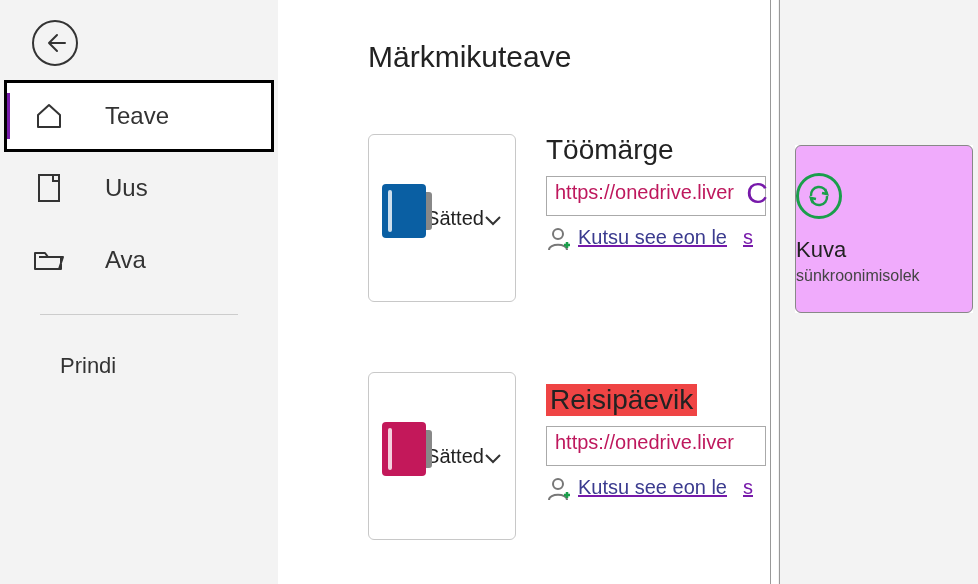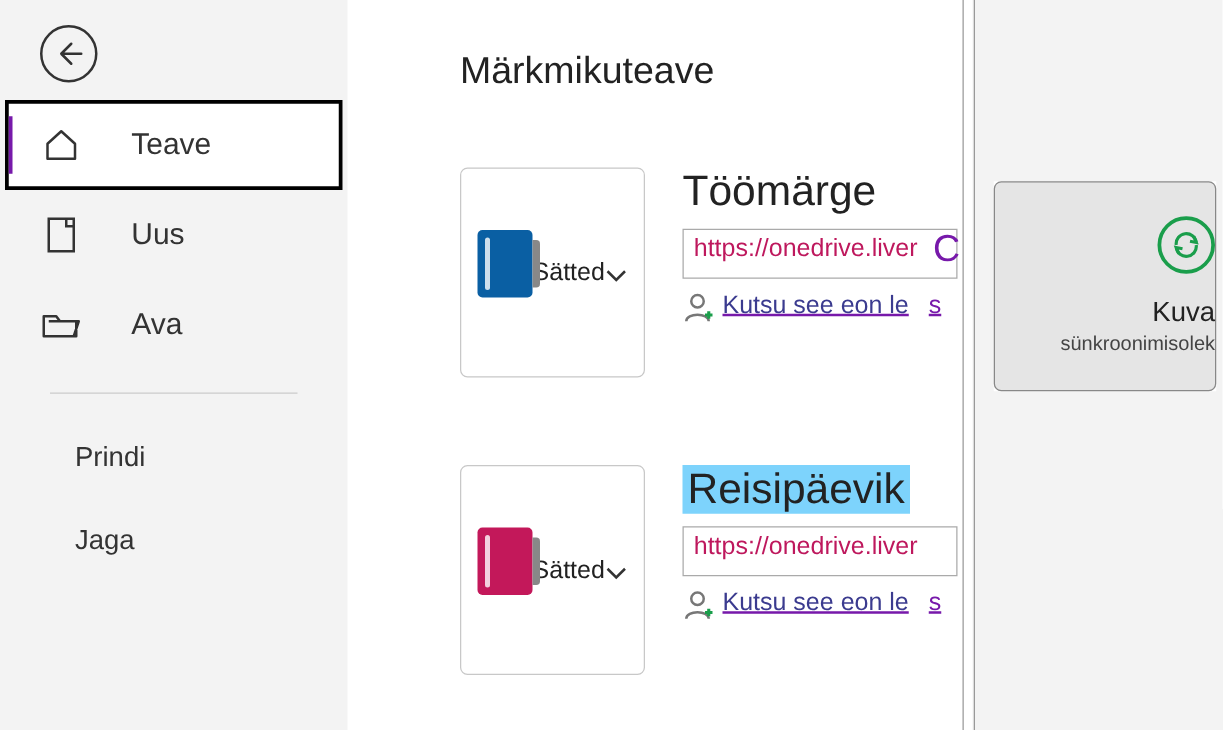--- a/index.html
+++ b/index.html
@@ -122,29 +122,30 @@
   }
   .settings-tile .lbl {
     font-size: 20px;
     color:#222;
   }
   .settings-tile .chev {
     margin-top:6px;
   }
   .nb-details { flex:1; min-width:0; }
   .nb-title {
-    font-size: 34px;
+    font-size: 28px;
     color:#222;
     margin-bottom: 10px;
     white-space:nowrap;
   }
   .nb-title.sel {
-    background:#7dd3fc;
+    background:#ef4444;
     padding: 0 4px;
     display:inline-block;
+    margin-top:12px;
   }
   .purple-c {
     color:#7719aa;
     font-size:30px;
     position:absolute;
     right:10px;
   }
   .url-box {
     border:1px solid #aaa;
     height:40px;
@@ -185,24 +186,24 @@
   .right-panel {
     position:absolute;
     left:795px; top:145px;
     width:178px;
     background:#fff;
   }
   .sync-tile {
     width:178px; height:168px;
     border:1px solid #888;
     border-radius:6px;
-    background:#e5e5e5;
+    background:#f0abfc;
     display:flex;
     flex-direction:column;
-    align-items:flex-end;
+    align-items:flex-start;
     justify-content:center;
     cursor:pointer;
   }
   .sync-icon {
     width:46px; height:46px;
     border:3px solid #1a9e4b;
     border-radius:50%;
     margin-bottom:18px;
     position:relative;
     display:flex; align-items:center; justify-content:center;
@@ -245,23 +246,20 @@
           <path d="M2 6 H12 L15 10 H28 V22 H2 Z M6 10 H30 L26 22" stroke="#333" stroke-width="2" fill="none" stroke-linejoin="round"></path>
         </svg>
     </span>
     <span>Ava</span>
   </div>
 
   <hr class="divider">
 
   <div class="sec-item">
     <span>Prindi</span>
-  </div>
-  <div class="sec-item">
-    <span>Jaga</span>
   </div>
 </div>
 
 <div class="main">
   <h1>Märkmikuteave</h1>
 
   <div class="nb-row" style="position:relative;">
     <div class="settings-tile">
       <div class="nb-icon" style="background:#0a5fa3;">
           <div class="stripe"></div>

